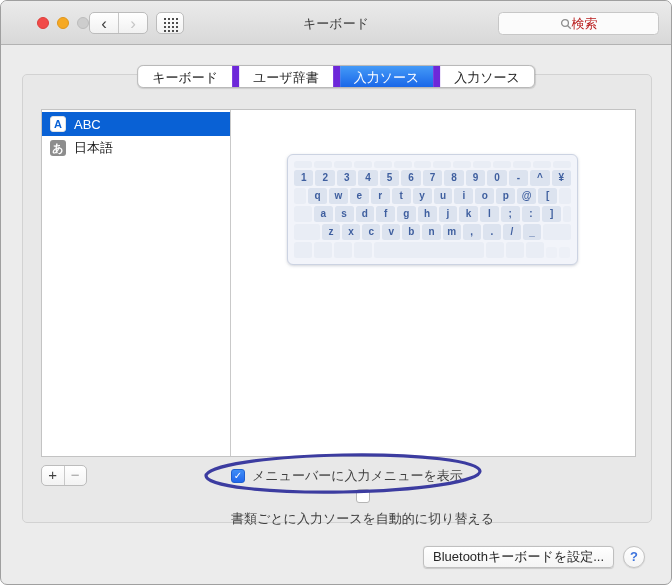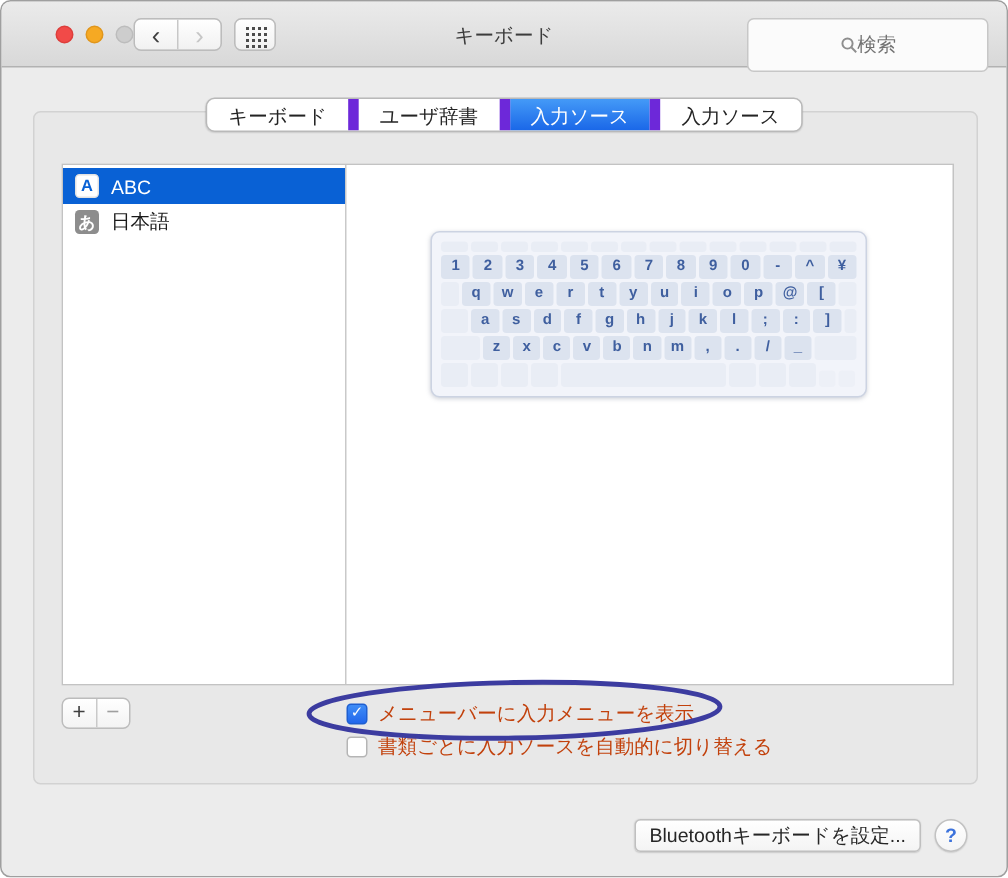--- a/index.html
+++ b/index.html
@@ -48,24 +48,24 @@
     box-shadow: 4px 0 #4c4c4c, 8px 0 #4c4c4c, 12px 0 #4c4c4c,
                 0 4px #4c4c4c, 4px 4px #4c4c4c, 8px 4px #4c4c4c, 12px 4px #4c4c4c,
                 0 8px #4c4c4c, 4px 8px #4c4c4c, 8px 8px #4c4c4c, 12px 8px #4c4c4c,
                 0 12px #4c4c4c, 4px 12px #4c4c4c, 8px 12px #4c4c4c, 12px 12px #4c4c4c; }
 
   .win-title {
     position: absolute; left: 0; right: 0; top: 14px;
     text-align: center; font-size: 13px; color: #3c3c3c;
   }
   .searchfield {
-    position: absolute; left: 497px; top: 11px; width: 161px; height: 36px;
+    position: absolute; left: 497px; top: 11px; width: 161px; height: 23px;
     background: #fbfbfb; border: 1px solid #c7c7c7; border-radius: 4.5px;
     display: flex; align-items: center; justify-content: center; gap: 0;
-    color: #737373; font-size: 13px;
+    color: #b91c1c; font-size: 13px;
   }
 
   
   .pane {
     position: absolute; left: 21px; top: 73px; width: 630px; height: 449px;
     background: #e8e8e8; border: 1px solid #d2d2d2; border-radius: 5px;
   }
   .tabbar {
     position: absolute; top: 64px; left: 50%; transform: translateX(-50%);
     display: flex; height: 23px;
@@ -120,31 +120,31 @@
   .addremove {
     position: absolute; left: 40px; top: 464px; width: 46px; height: 21px;
     background: linear-gradient(#ffffff,#f3f3f3);
     border: 1px solid #bcbcbc; border-radius: 5px; display: flex; overflow: hidden; z-index: 2;
   }
   .ar-btn { flex: 1; text-align: center; font-size: 15px; line-height: 18px; color: #3f3f3f; }
   .ar-btn + .ar-btn { border-left: 1px solid #c9c9c9; color: #9f9f9f; }
 
   .optrow { position: absolute; display: flex; align-items: center; gap: 7px; z-index: 2; }
   .optrow.r1 { left: 230px; top: 466px; }
-  .optrow.r2 { left: 230px; top: 488px; }
+  .optrow.r2 { left: 230px; top: 488px; flex-direction: column; }
   .cbx {
     width: 14px; height: 14px; border-radius: 3px; flex: 0 0 14px;
     display: flex; align-items: center; justify-content: center;
   }
   .cbx.checked {
     background: linear-gradient(#3f8df6, #2267ec); border: 1px solid #1f5fd0;
     color: #ffffff; font-size: 10px; font-weight: bold; line-height: 1;
   }
   .cbx.unchecked { background: #ffffff; border: 1px solid #b5b5b5; }
-  .optlabel { font-size: 13px; color: #c2410c; white-space: nowrap; }
+  .optlabel { font-size: 13px; color: #404040; white-space: nowrap; }
 
   .annotation {
     position: absolute; left: 200px; top: 450px; width: 284px; height: 46px;
     z-index: 6; pointer-events: none;
   }
 
   
   .bt-btn {
     position: absolute; left: 422px; top: 545px; width: 191px; height: 22px;
     background: linear-gradient(#ffffff,#f4f4f4);

